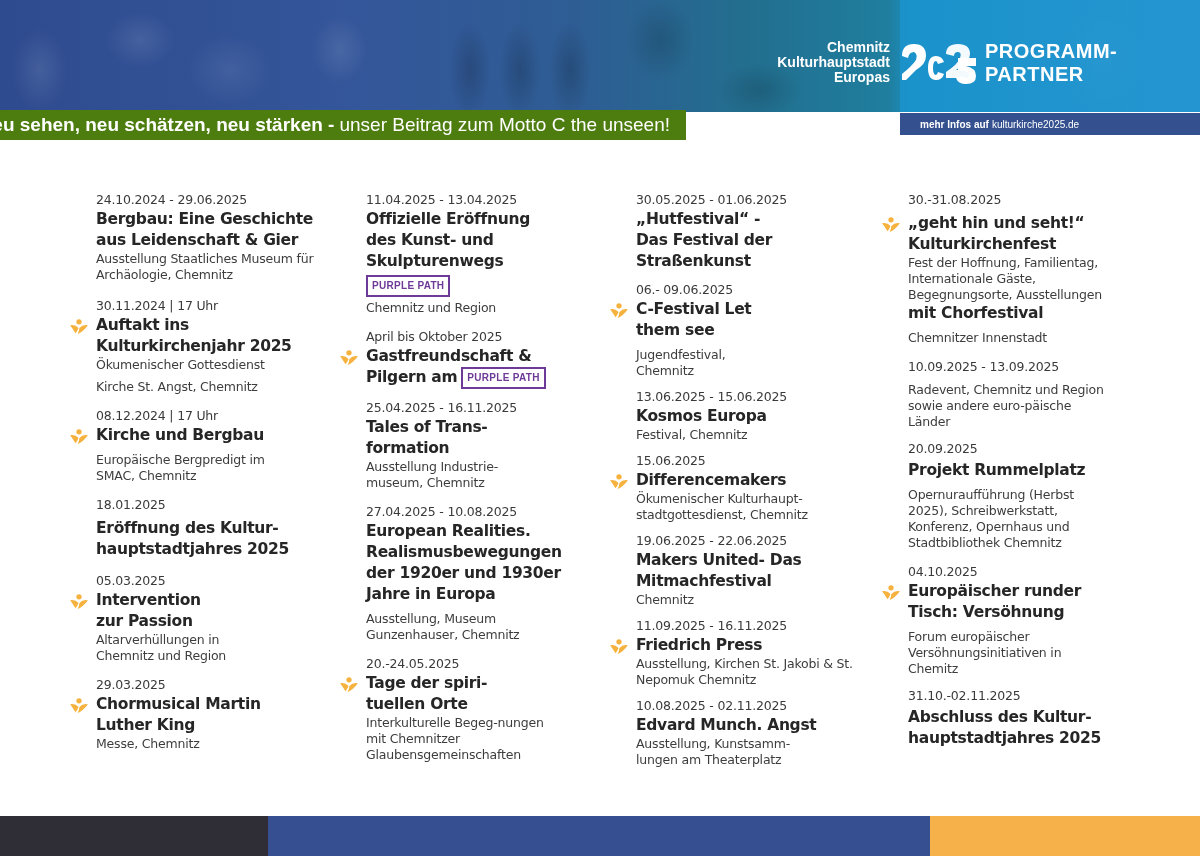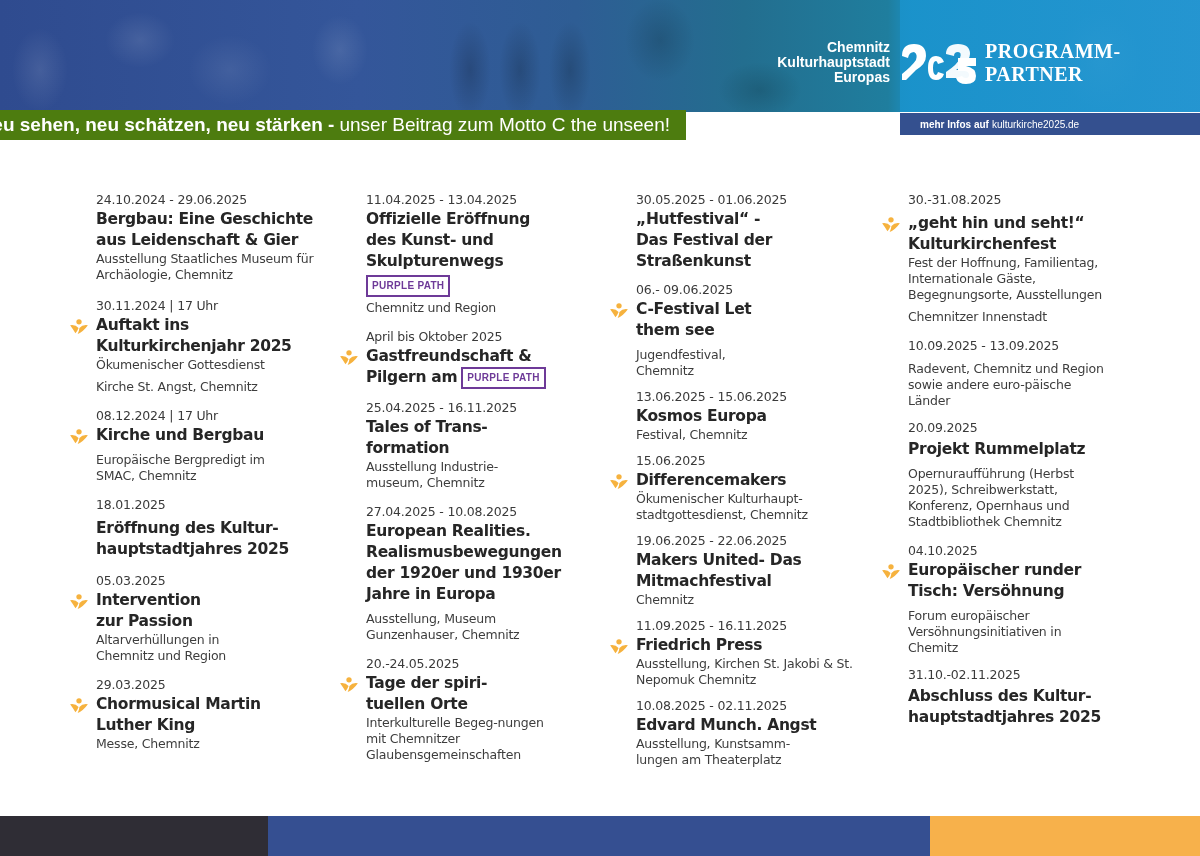--- a/index.html
+++ b/index.html
@@ -40,21 +40,21 @@
       color: #ffffff; font-family: "Liberation Sans", sans-serif; font-size: 28px; letter-spacing: 0.5px;
     }
     .chemnitz {
       position: absolute; right: 310px; top: 40px; text-align: right; color: #ffffff;
       font-family: "Liberation Sans", sans-serif; font-size: 14px; line-height: 15px; font-weight: bold;
     }
     .chemnitz span { display: block; }
     .logo2025 { position: absolute; left: 900px; top: 40px; width: 78px; height: 46px; }
     .programm {
       position: absolute; left: 985px; top: 40px; color: #ffffff;
-      font-family: Liberation Serif, serif; font-weight: bold; font-size: 20px; line-height: 23px; letter-spacing: 0.5px;
+      font-family: Liberation Sans, sans-serif; font-weight: bold; font-size: 20px; line-height: 23px; letter-spacing: 0.5px;
     }
     .programm span { display: block; }
 
     .motto-bar {
       position: absolute; left: 0; top: 110px; width: 686px; height: 30px; background: #4d7c0f;
       display: flex; align-items: center; justify-content: flex-end; padding-right: 16px;
       color: #ffffff; font-family: "Liberation Sans", sans-serif; font-size: 19px; white-space: nowrap;
     }
     .motto-bar b { font-weight: bold; margin-right: 5px; }
     .info-bar {
@@ -274,20 +274,21 @@
 </div>
 
 <div class="col col-4">
   <div class="event">
     <svg class="marker" style="top:26px" viewBox="0 0 20 18">
         <use href="#mk"></use>
       </svg>
     <div class="event-date">30.-31.08.2025</div>
     <div class="event-title" style="margin-top:4px; width:200px">„geht hin und seht!“ Kulturkirchenfest</div>
     <div class="event-sub" style="width:210px">Fest der Hoffnung, Familientag, Internationale Gäste, Begegnungsorte, Ausstellungen</div>
+    <div class="event-title">mit Chorfestival</div>
     <div class="event-sub gap">Chemnitzer Innenstadt</div>
   </div>
   <div class="event" style="margin-top:12px">
     <div class="event-date">10.09.2025 - 13.09.2025</div>
     <div class="event-sub gap" style="width:200px">Radevent, Chemnitz und Region sowie andere euro-päische Länder</div>
   </div>
   <div class="event" style="margin-top:10px">
     <div class="event-date">20.09.2025</div>
     <div class="event-title" style="margin-top:2px">Projekt Rummelplatz</div>
     <div class="event-sub gap" style="width:205px">Opernuraufführung (Herbst 2025), Schreibwerkstatt, Konferenz, Opernhaus und Stadtbibliothek Chemnitz</div>

